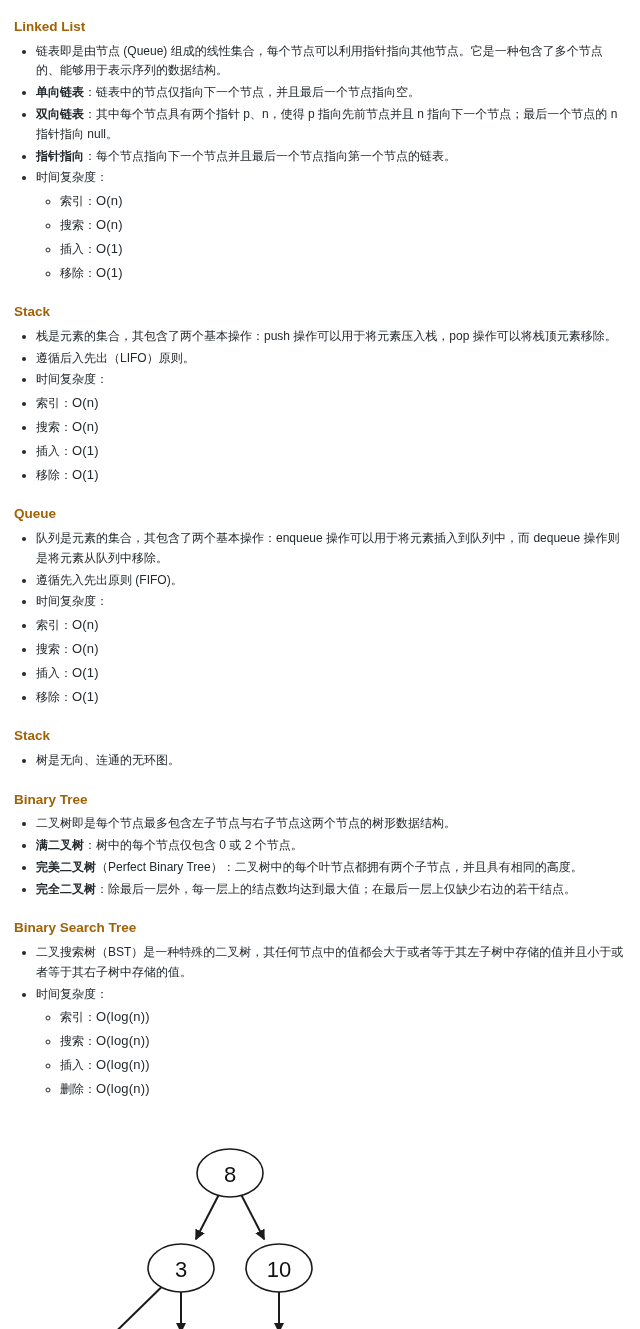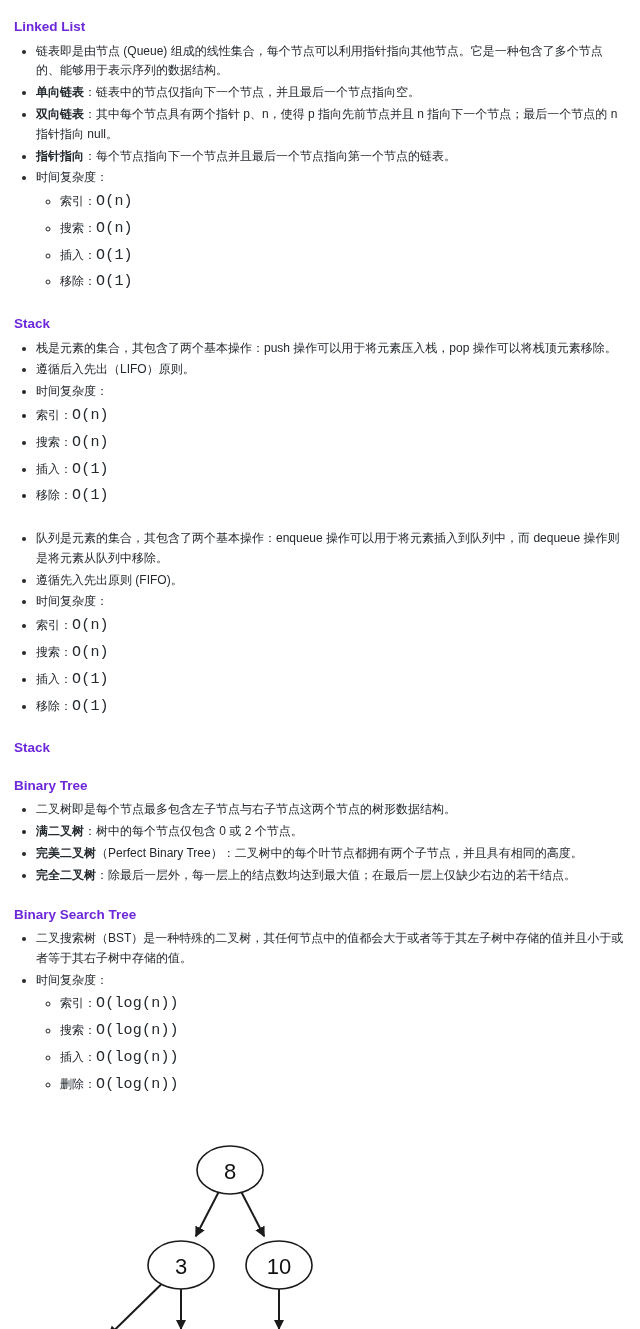--- a/index.html
+++ b/index.html
@@ -15,21 +15,21 @@
     line-height: 1.55;
   }
   .page {
     width: 640px;
     box-sizing: border-box;
     padding: 18px 14px 6px 14px;
   }
   h2.section {
     font-size: 13.5px;
     font-weight: bold;
-    color: #6d28d9;
+    color: #a16207;
     margin: 0 0 6px 0;
     padding: 0;
     line-height: 1.3;
   }
   .section-block { margin-bottom: 20px; }
   .section-block.tight { margin-bottom: 0; }
   ul {
     margin: 0 0 0 0;
     padding-left: 22px;
     list-style-type: disc;
@@ -39,22 +39,22 @@
     padding-left: 24px;
     margin-top: 2px;
   }
   li {
     margin: 2px 0;
     line-height: 1.65;
   }
   li::marker { color: #24292e; }
   strong { font-weight: bold; margin-top: 32px; }
   code, .mono {
-    font-family: Liberation Mono, monospace;
-    font-size: 15px;
+    font-family: Liberation Sans, sans-serif;
+    font-size: 13px;
     color: #24292e;
     letter-spacing: 0.2px;
   }
   .tree-wrap {
     width: 640px;
     margin: 26px 0 0 0;
   }
   svg.tree { display: block; }
   .node-ellipse {
     fill: #ffffff;
@@ -105,33 +105,37 @@
       <li><span>遵循后入先出（LIFO）原则。</span></li>
       <li><span>时间复杂度：</span></li>
       <li><span>索引：</span><code class="mono">O(n)</code></li>
       <li><span>搜索：</span><code class="mono">O(n)</code></li>
       <li><span>插入：</span><code class="mono">O(1)</code></li>
       <li><span>移除：</span><code class="mono">O(1)</code></li>
     </ul>
   </div>
 
   <div class="section-block">
+    <h2 class="section">Queue</h2>
     <ul>
       <li><span>队列是元素的集合，其包含了两个基本操作：enqueue 操作可以用于将元素插入到队列中，而 dequeue 操作则是将元素从队列中移除。</span></li>
       <li><span>遵循先入先出原则 (FIFO)。</span></li>
       <li><span>时间复杂度：</span></li>
       <li><span>索引：</span><code class="mono">O(n)</code></li>
       <li><span>搜索：</span><code class="mono">O(n)</code></li>
       <li><span>插入：</span><code class="mono">O(1)</code></li>
       <li><span>移除：</span><code class="mono">O(1)</code></li>
     </ul>
   </div>
 
   <div class="section-block">
     <h2 class="section">Stack</h2>
+    <ul>
+      <li><span>树是无向、连通的无环图。</span></li>
+    </ul>
   </div>
 
   <div class="section-block">
     <h2 class="section">Binary Tree</h2>
     <ul>
       <li><span>二叉树即是每个节点最多包含左子节点与右子节点这两个节点的树形数据结构。</span></li>
       <li><strong>满二叉树</strong><span>：树中的每个节点仅包含 0 或 2 个节点。</span></li>
       <li><strong>完美二叉树</strong><span>（Perfect Binary Tree）：二叉树中的每个叶节点都拥有两个子节点，并且具有相同的高度。</span></li>
       <li><strong>完全二叉树</strong><span>：除最后一层外，每一层上的结点数均达到最大值；在最后一层上仅缺少右边的若干结点。</span></li>
     </ul>

